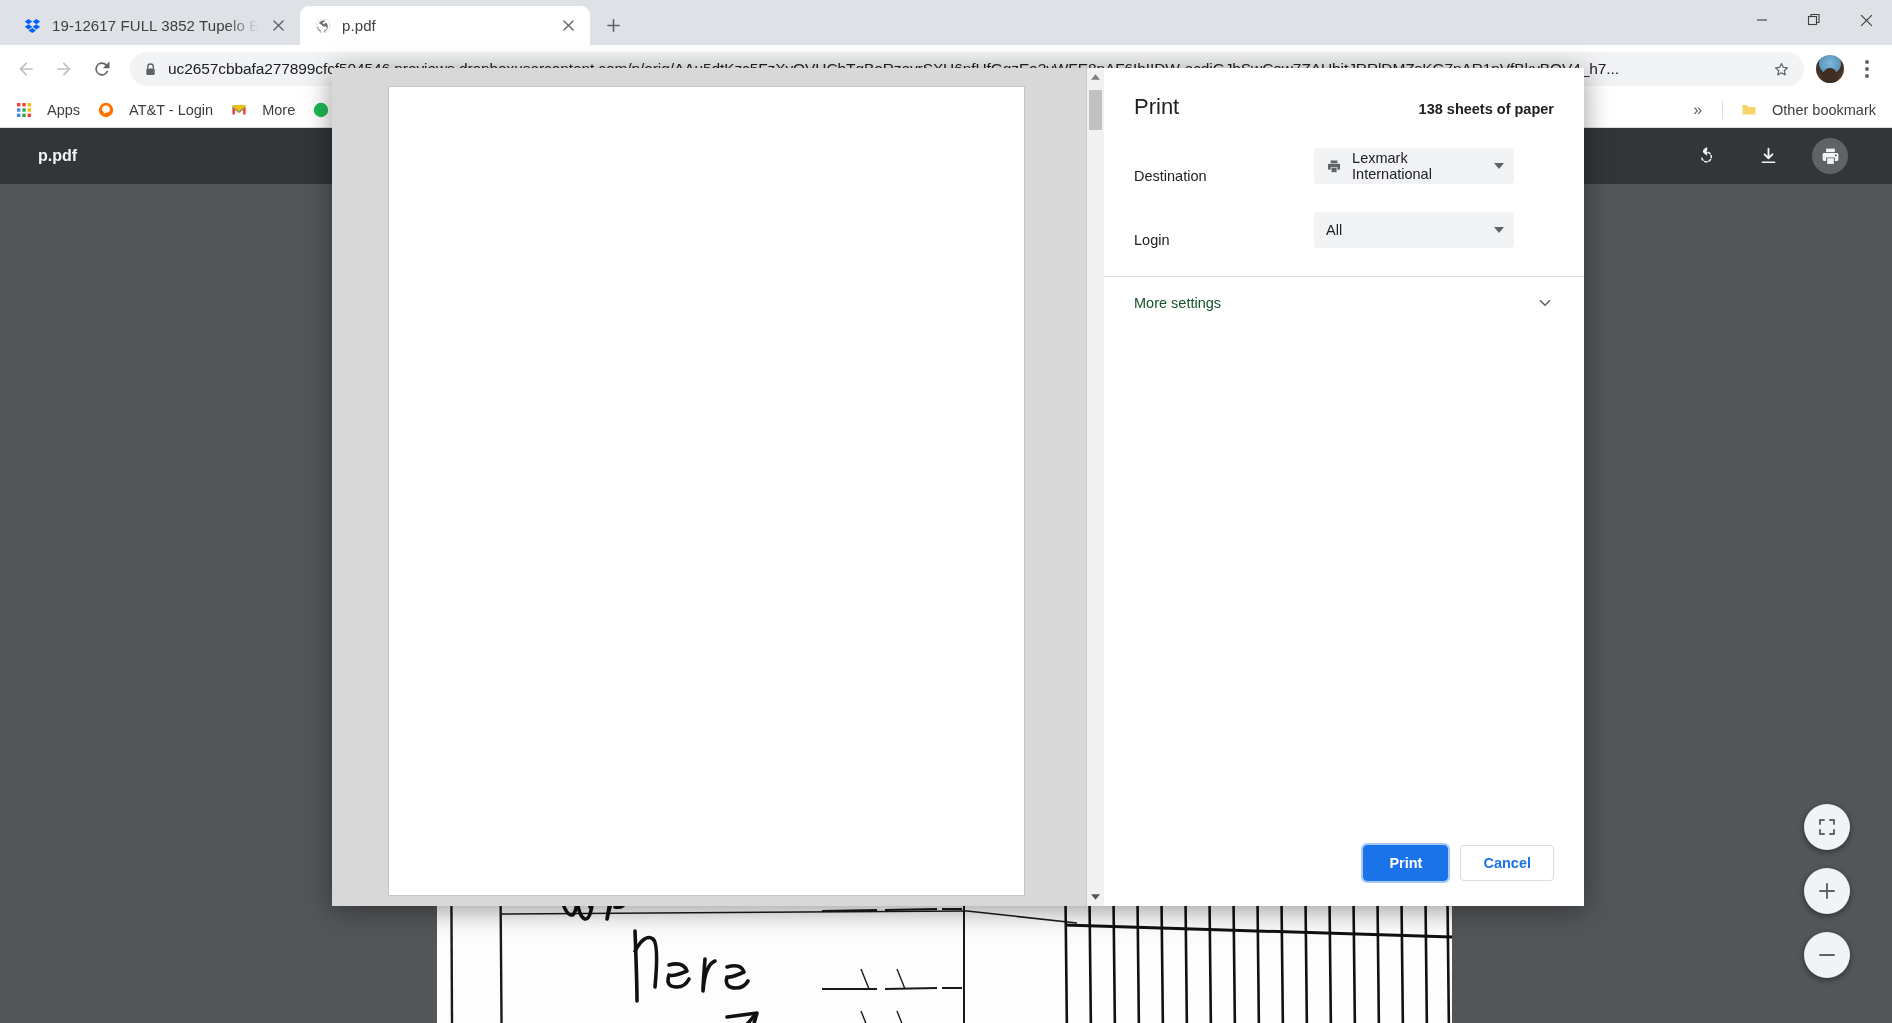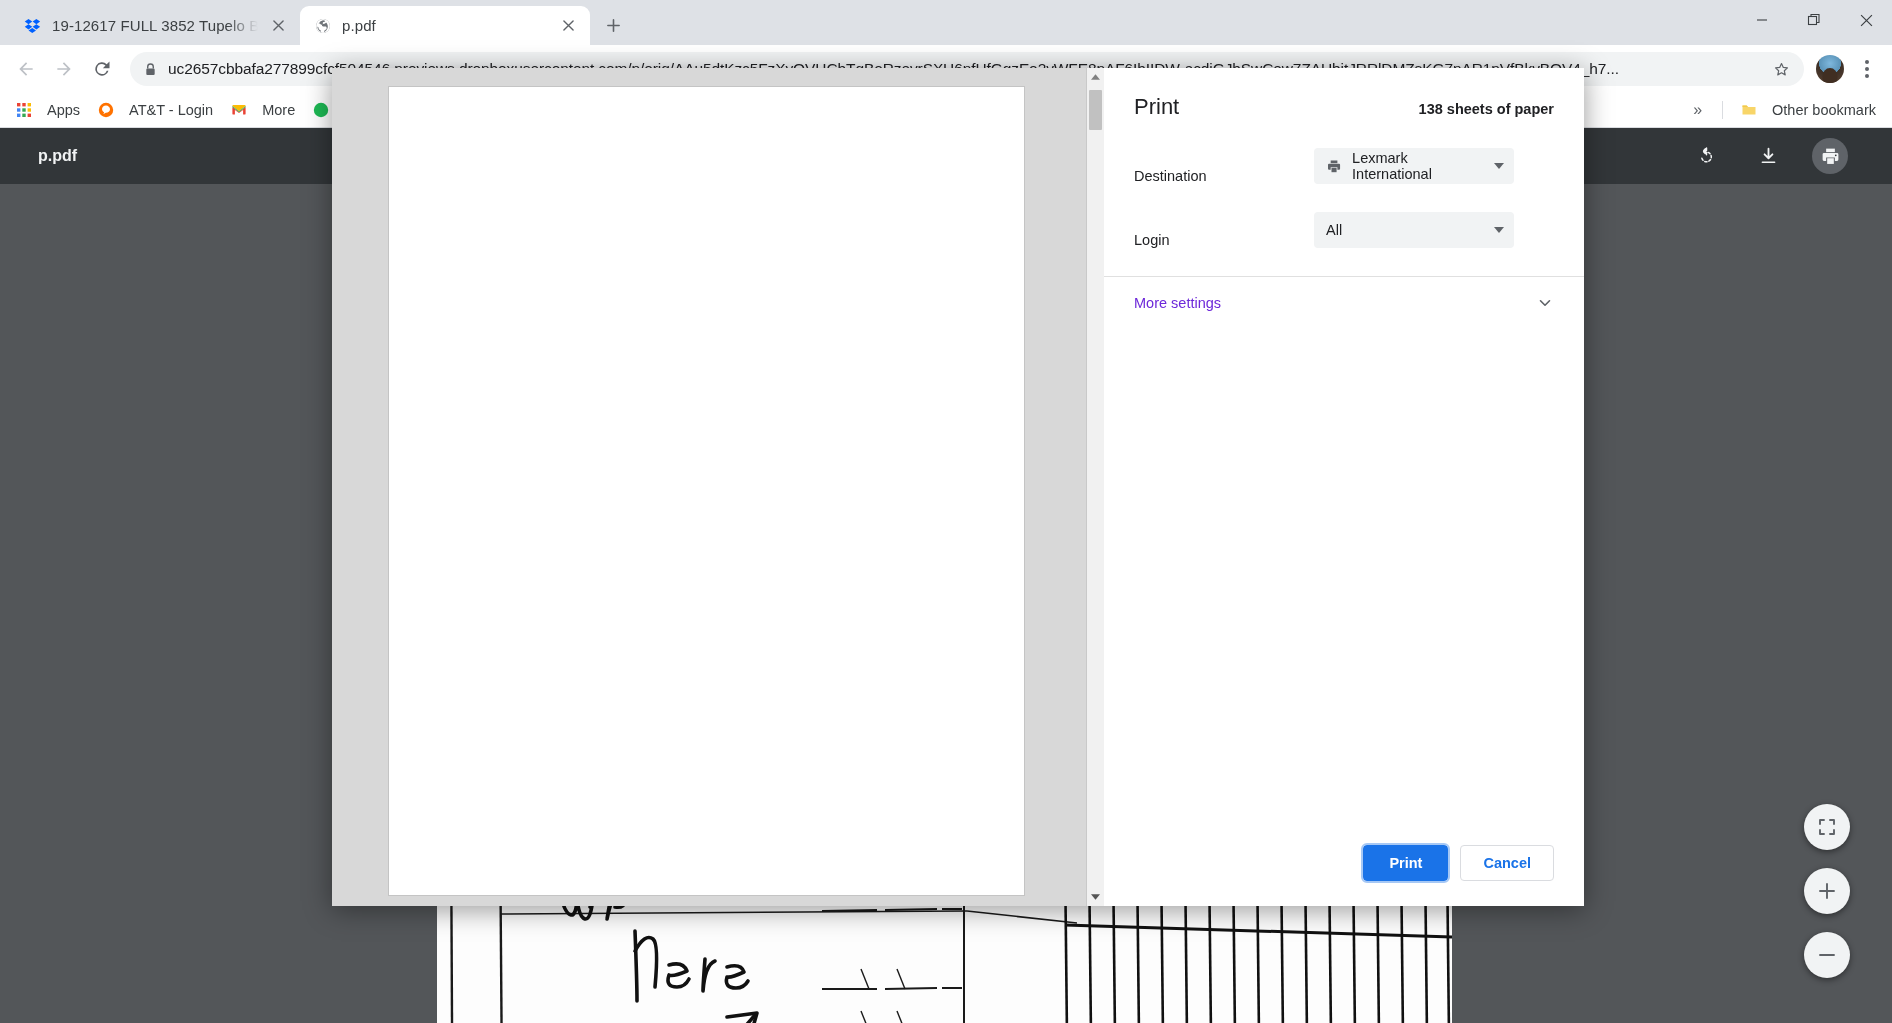--- a/index.html
+++ b/index.html
@@ -190,21 +190,21 @@
   .select .sel-text { flex: 1 1 auto; }
   .caret { width: 0; height: 0; border-left: 5px solid transparent; border-right: 5px solid transparent; border-top: 6px solid #5f6368; flex:none; }
   .numfield {
     background: #f1f3f4; border-radius: 4px; height: 36px; width: 70px;
     display: flex; align-items: center; padding: 0 12px;
     font-size: 14.5px; color: #202124;
   }
   .divider { height: 1px; background: #e0e0e0; margin: 28px -30px 0 -30px; }
   .moresettings {
     display: flex; align-items: center; height: 52px;
-    font-size: 14.5px; color: #6d28d9;
+    font-size: 14.5px; color: #14532d;
   }
   .moresettings .chev { margin-left: auto; color: #5f6368; display:flex; }
 
   .footer {
     position: absolute; left: 0; right: 0; bottom: 0; height: 86px;
     display: flex; align-items: center; justify-content: flex-end;
     gap: 12px; padding: 0 30px;
   }
   .btn-print {
     background: #1a73e8; color: #ffffff; font-size: 14.5px; font-weight: bold;

